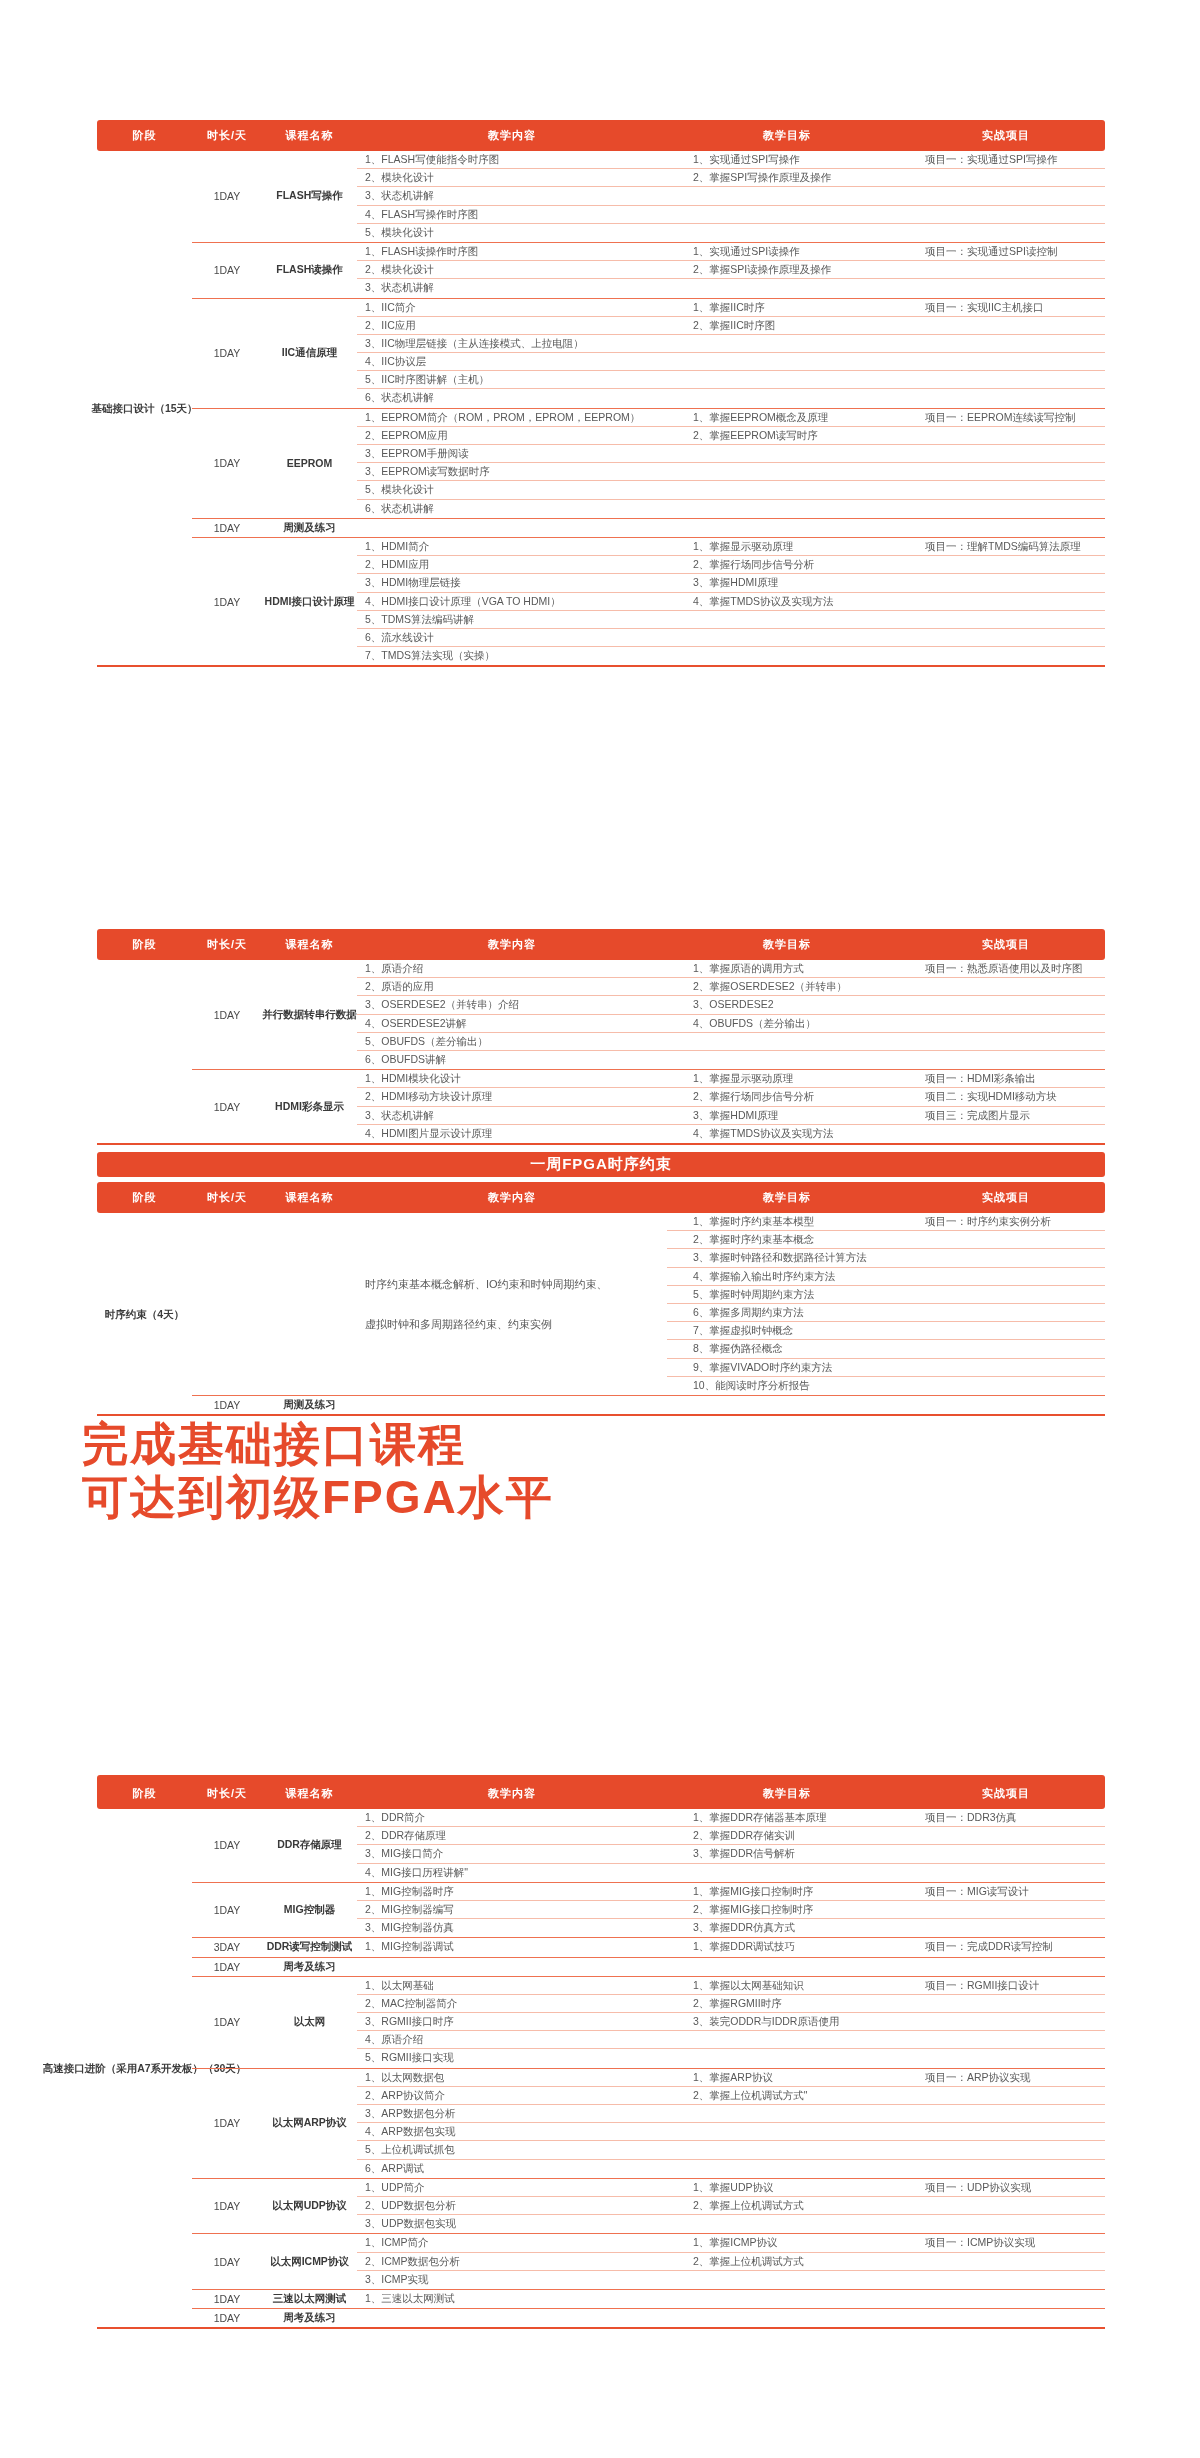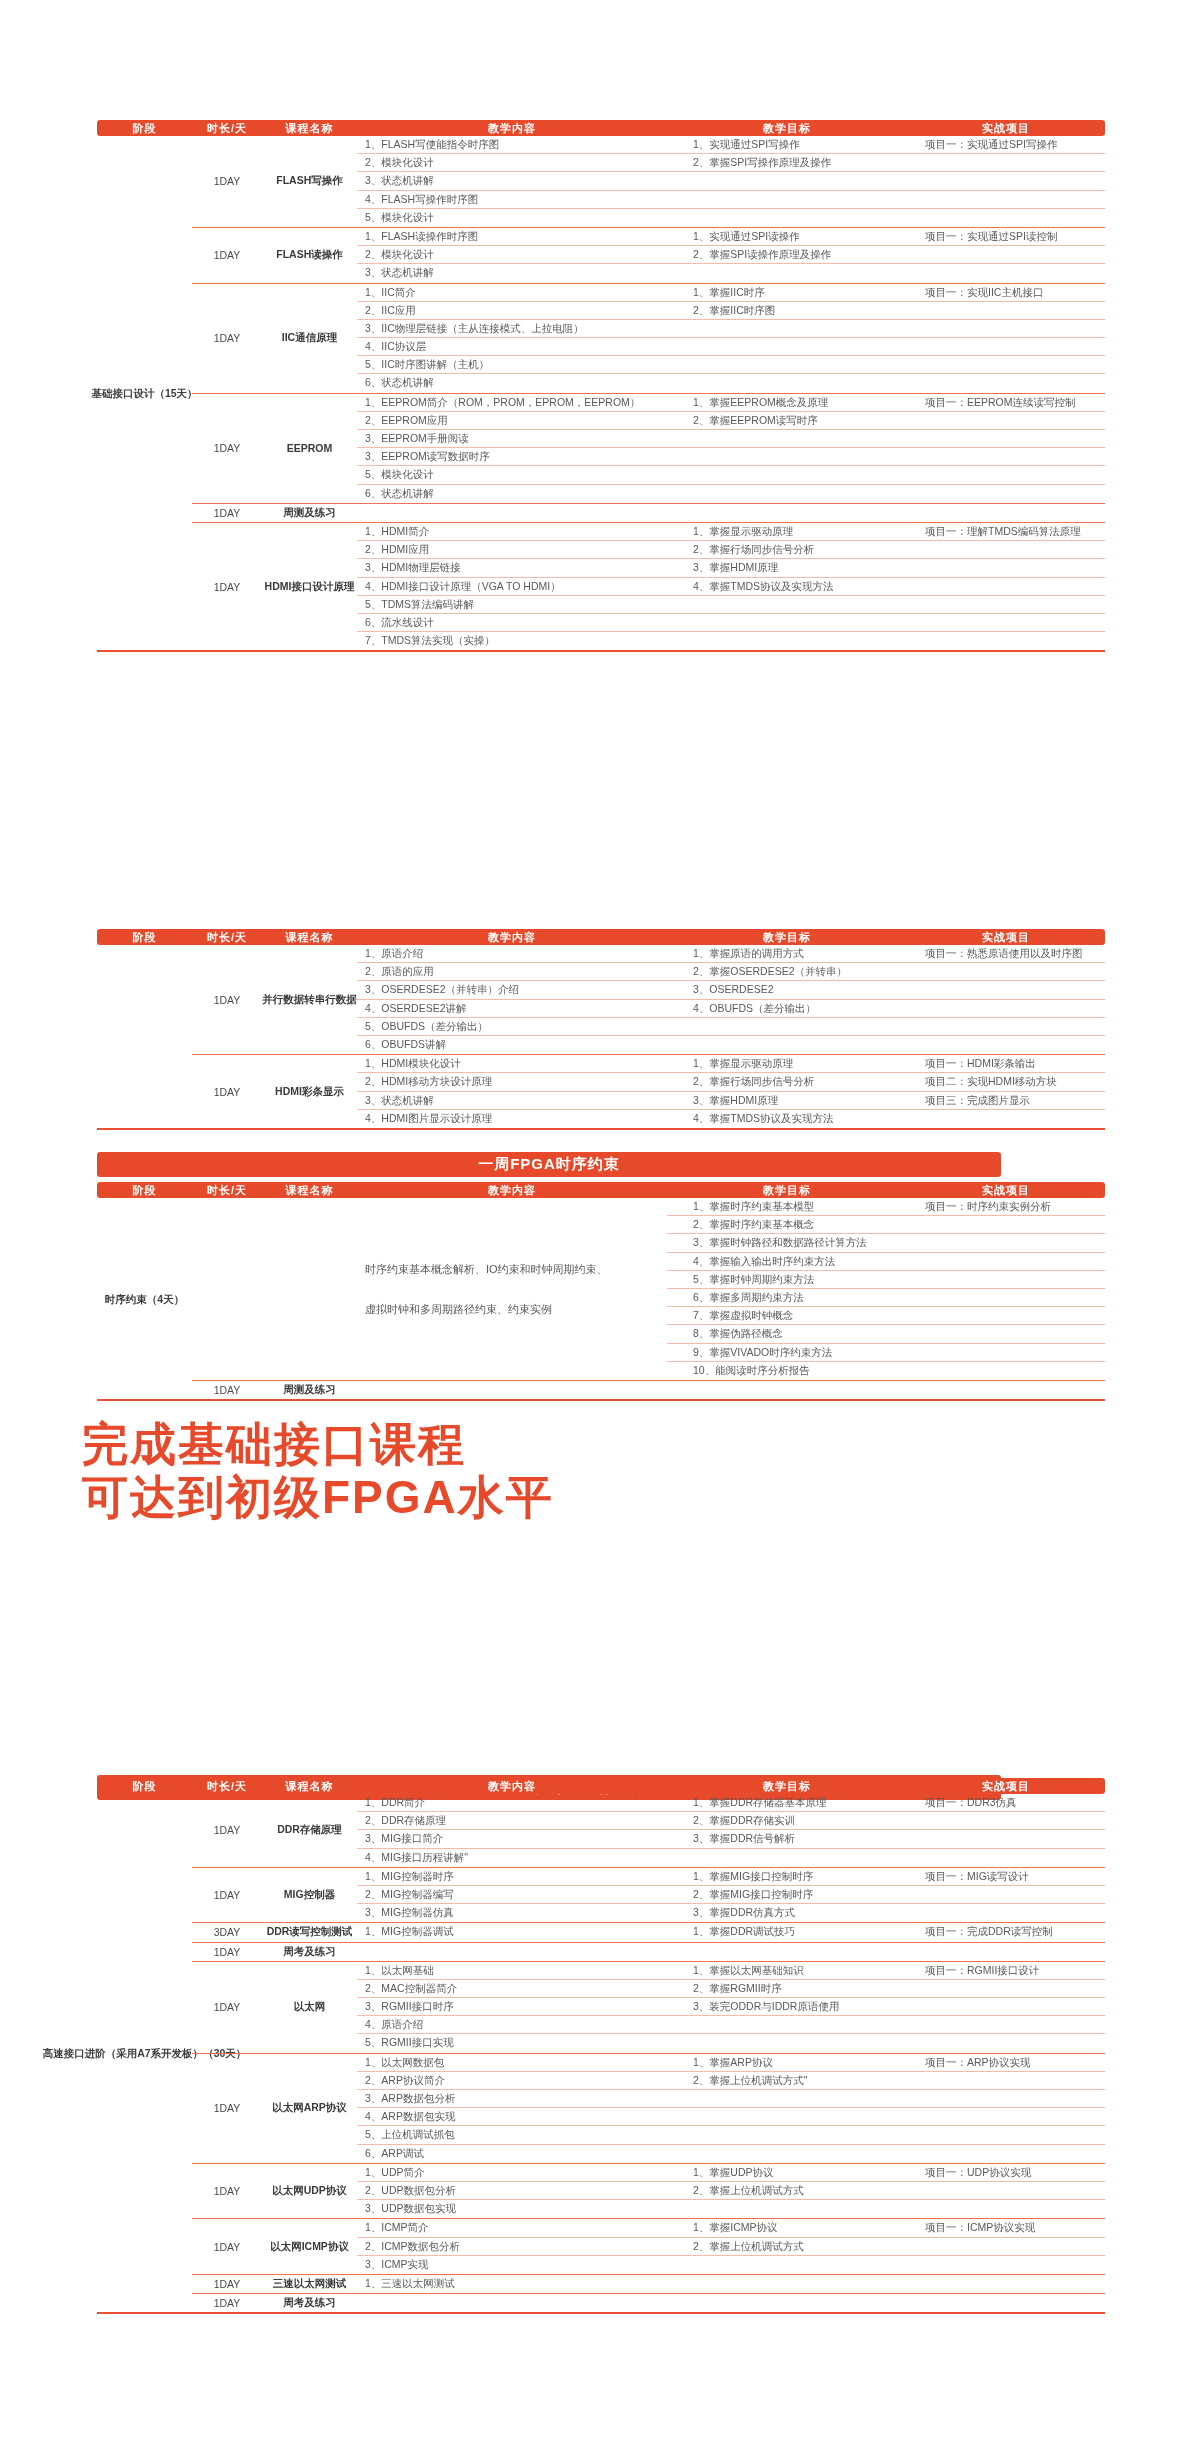--- a/index.html
+++ b/index.html
@@ -8,21 +8,21 @@
   .page { position:relative; width:1200px; height:2458px; background:#fff; overflow:hidden; }
 
   
   .ctable { position:absolute; left:97px; width:1008px; border-bottom:2px solid var(--strong-line); }
   [data-name="course-table-basic"]    { top:120px; }
   [data-name="course-table-serial"]   { top:929px; }
   [data-name="course-table-timing"]   { top:1182px; }
   [data-name="course-table-advanced"] { top:1778px; }
 
   .hrow { display:grid; grid-template-columns:95px 70px 95px 310px 240px 198px;
-          height:16px; background:var(--accent); border-radius:3px;
+          height:31px; background:var(--accent); border-radius:3px;
           color:#fff; font-weight:bold; font-size:11px; align-items:center; }
   .hcell { text-align:center; letter-spacing:1px; }
 
   .tb { display:grid; grid-template-columns:95px 913px; }
   .stagecell { display:flex; flex-direction:row; justify-content:center; align-items:center;
                font-weight:bold; font-size:10.5px; color:var(--dark); line-height:22px; white-space:nowrap; }
 
   .groups { display:block; }
   .group { display:grid; grid-template-columns:70px 95px 748px; border-bottom:1px solid var(--group-line); }
   .group.pgroup { grid-template-columns:70px 95px 310px 438px; }
@@ -39,21 +39,21 @@
   .srow > div { line-height:17.5px; font-size:10.5px; color:var(--text);
                 overflow:hidden; white-space:nowrap; }
   .c-cont { padding-left:8px; }
   .c-goal { padding-left:26px; }
   .c-proj { padding-left:18px; }
 
   .para { display:flex; flex-direction:column; justify-content:center; padding-left:8px;
           font-size:11px; color:var(--text); line-height:40px; white-space:nowrap; }
 
   
-  .banner { position:absolute; left:97px; width:904px; height:25px; background:var(--accent);
+  .banner { position:absolute; left:97px; width:1008px; height:25px; background:var(--accent);
             border-radius:3px; color:#fff; font-weight:bold; font-size:15px;
             display:flex; align-items:center; justify-content:center; letter-spacing:1px; }
   .banner-timing   { top:1152px; }
   .banner-advanced { top:1748px;margin-top:27px; }
 
   
   .headline { position:absolute; left:82px; top:1418px; color:var(--accent);
               font-weight:800; font-size:46px; line-height:53px; letter-spacing:2px; white-space:nowrap; }
 </style>
 </head>

